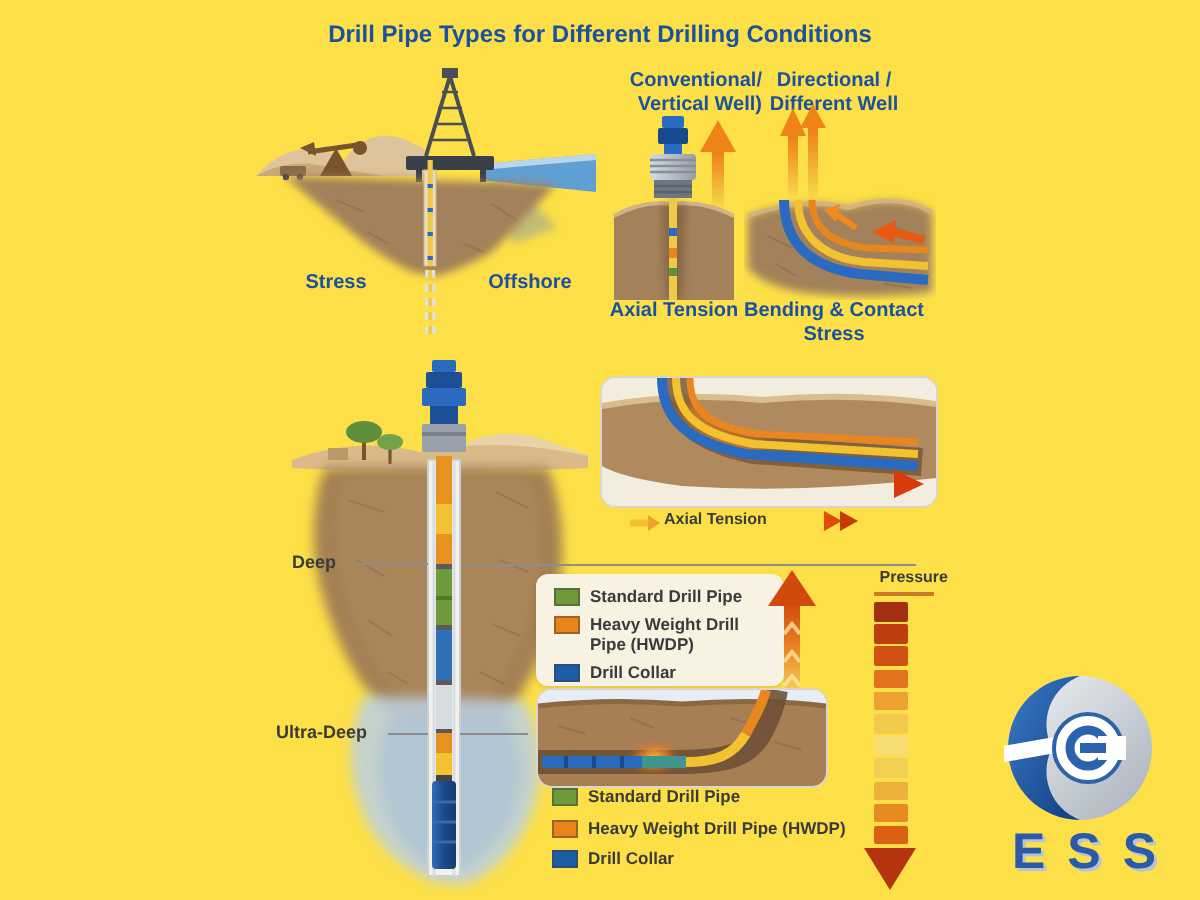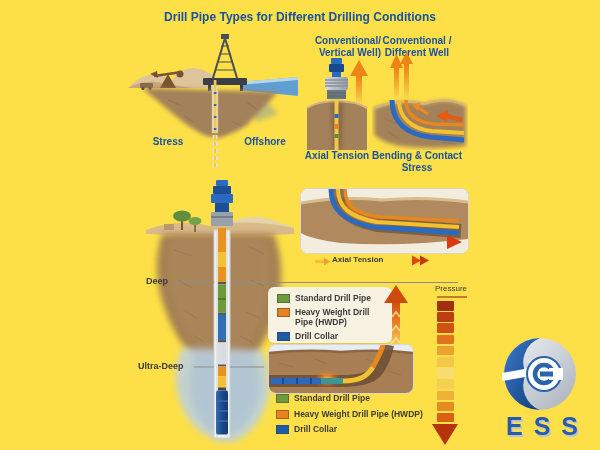--- a/index.html
+++ b/index.html
@@ -12,22 +12,22 @@
   .depth-lbl{position:absolute;font-size:9px;font-weight:bold;color:#3b3b3b;text-align:left;}
   .leader{position:absolute;height:1px;background:#8d8d8d;}
   .legend-card{position:absolute;left:268px;top:287px;width:124px;height:56px;background:#f8f2e3;
                border-radius:6px;box-shadow:0 1px 2px rgba(0,0,0,.12);padding:6px 0 0 9px;box-sizing:border-box;}
   .legend-row{display:flex;align-items:flex-start;margin-bottom:3px;}
   .swatch{width:13px;height:9px;margin-right:5px;margin-top:1px;flex:0 0 auto;border:1px solid rgba(60,60,60,.45);box-sizing:border-box;}
   .legend-text{font-size:8.5px;font-weight:bold;color:#3b3b3b;line-height:1.25;}
   .legend-bottom{position:absolute;left:276px;top:393px;width:150px;}
   .legend-bottom .legend-row{margin-bottom:5px;}
   .panel{position:absolute;border:1px solid #ddd6c8;border-radius:8px;overflow:hidden;background:#fdfbf5;}
-  .pressure-label{position:absolute;left:428px;top:284px;width:46px;text-align:center;
-                  font-size:8px;font-weight:normal;color:#3b3b3b;}
+  .pressure-label{position:absolute;left:428px;top:284px;width:46px;text-align:right;
+                  font-size:8px;font-weight:bold;color:#3b3b3b;}
   .pressure-underline{position:absolute;left:437px;top:296px;width:30px;height:2px;background:#c87a2a;}
   #pressure-scale{position:absolute;left:437px;top:301px;width:17px;}
   .pressure-step{width:17px;height:9.6px;margin-bottom:1.6px;border-radius:1px;}
   .pressure-arrow{position:absolute;left:432px;top:424px;width:0;height:0;
                   border-left:13px solid transparent;border-right:13px solid transparent;
                   border-top:21px solid #b5330d;}
   .axial-mid-text{position:absolute;left:332px;top:255px;font-size:8px;font-weight:600;color:#3b3b3b;}
   .ess-text{position:absolute;left:488px;top:412px;width:108px;text-align:center;
             font-size:25px;font-weight:800;color:#2a5aa8;letter-spacing:11px;padding-left:11px;box-sizing:border-box;
             text-shadow:1.5px 1.5px 0 #b9c4d2;}
@@ -137,21 +137,21 @@
       <rect x="27" y="14" width="9" height="5" fill="#2a6bbf"></rect>
       <rect x="20" y="19" width="23" height="13" rx="2" fill="url(#steelG)"></rect>
       <path d="M20,22 h23 M20,25 h23 M20,28 h23" stroke="#878f98" stroke-width="1.3"></path>
       <rect x="22" y="32" width="19" height="9" fill="#6e7680"></rect>
       <path d="M22,35 h19 M22,38 h19" stroke="#5a626c" stroke-width="1.2"></path>
     </g>
   </svg>
   <div class="lbl h10" style="left:293px;top:150px;width:88px;">Axial Tension</div>
 
   <div class="lbl h10" style="left:373px;top:35px;width:88px;">
-    <span>Conventional /</span><br>
+    <span>Directional /</span><br>
     <span>Different Well</span>
   </div>
   <svg class="abs" style="left:372px;top:52px;" width="96" height="98" viewBox="0 0 96 98">
     <defs>
       <filter id="softC" x="-20%" y="-20%" width="140%" height="140%">
           <feGaussianBlur stdDeviation="2"></feGaussianBlur>
         </filter>
     </defs>
 
     <g>

